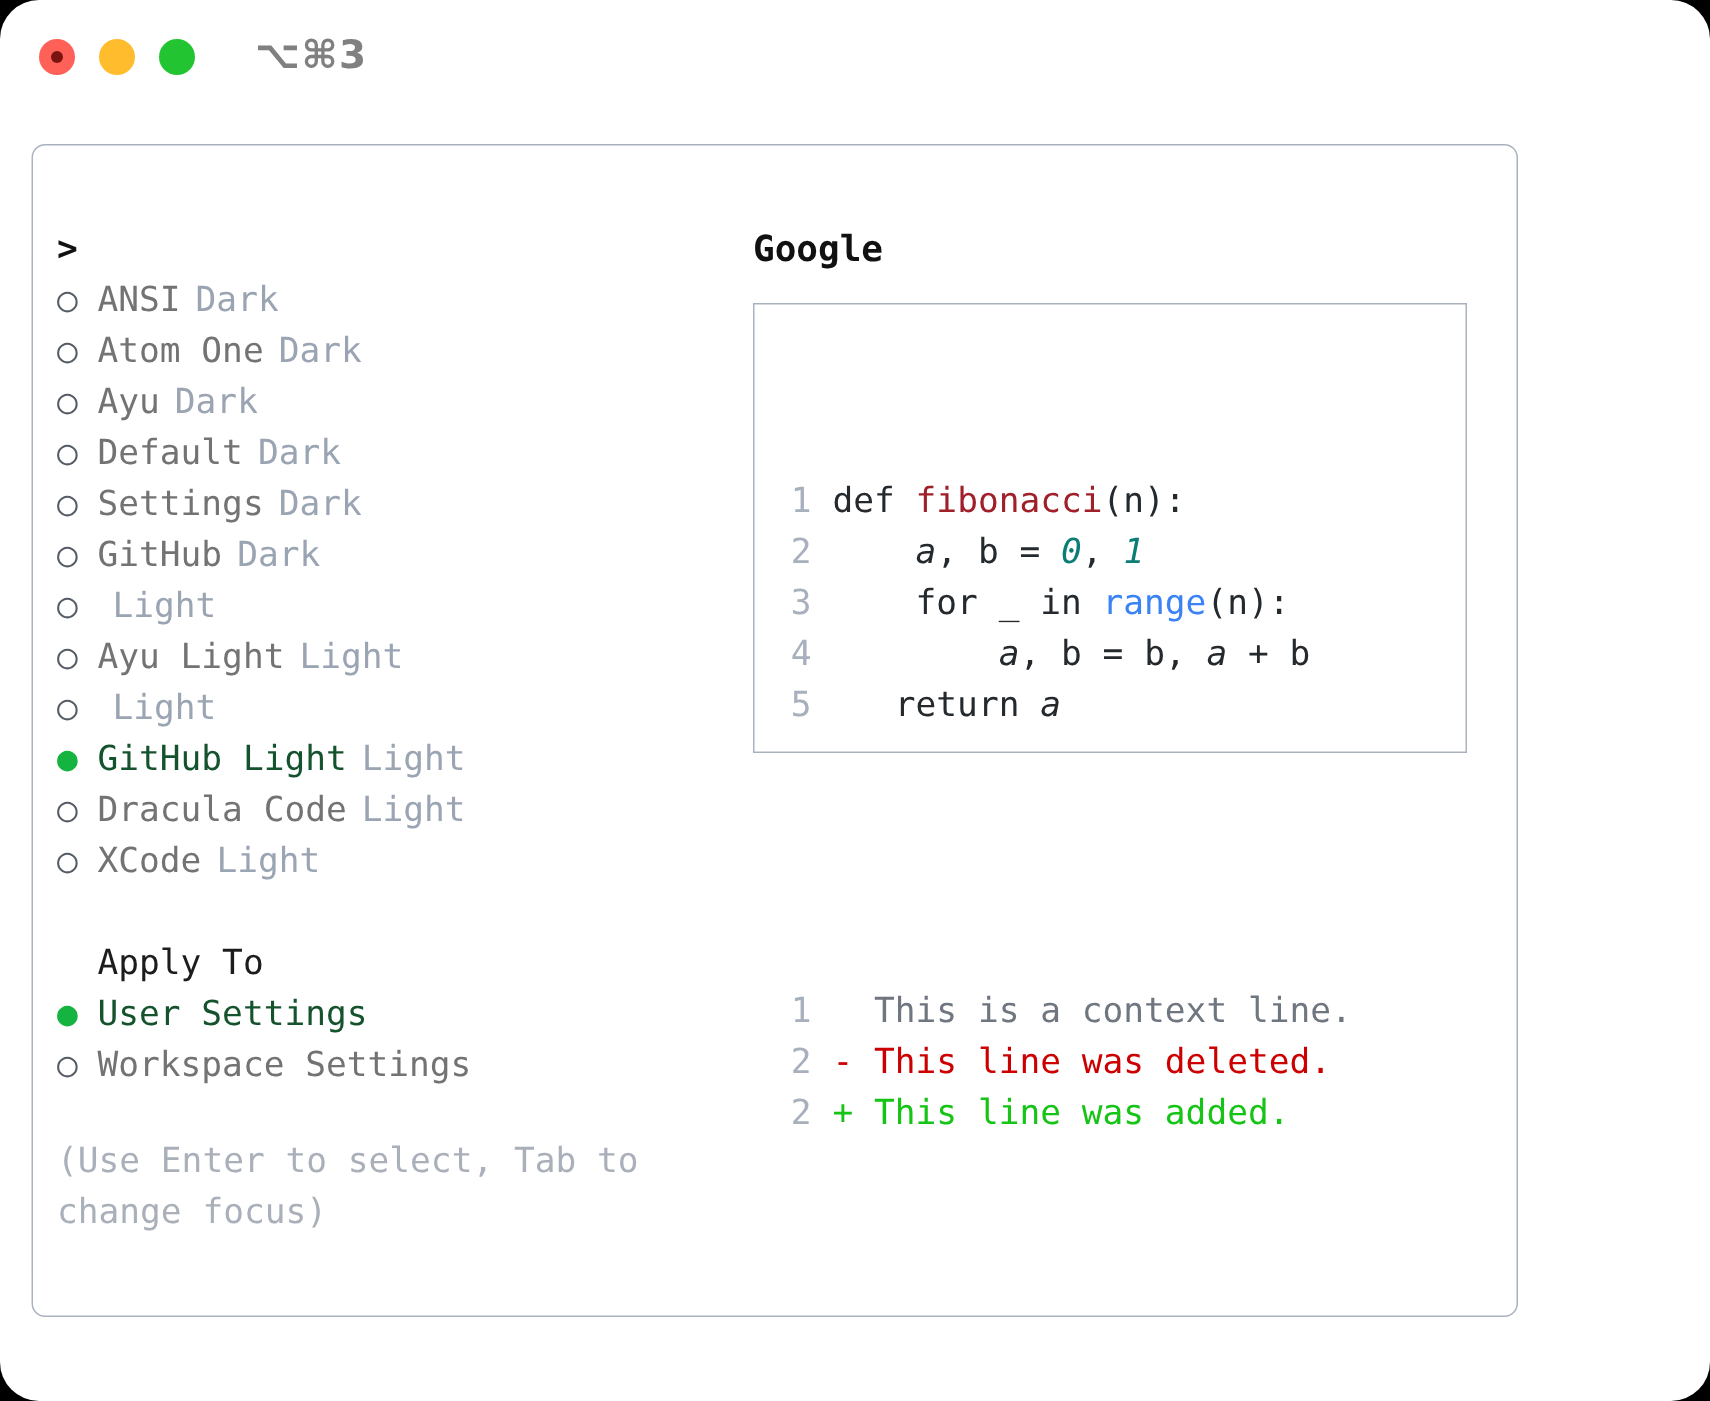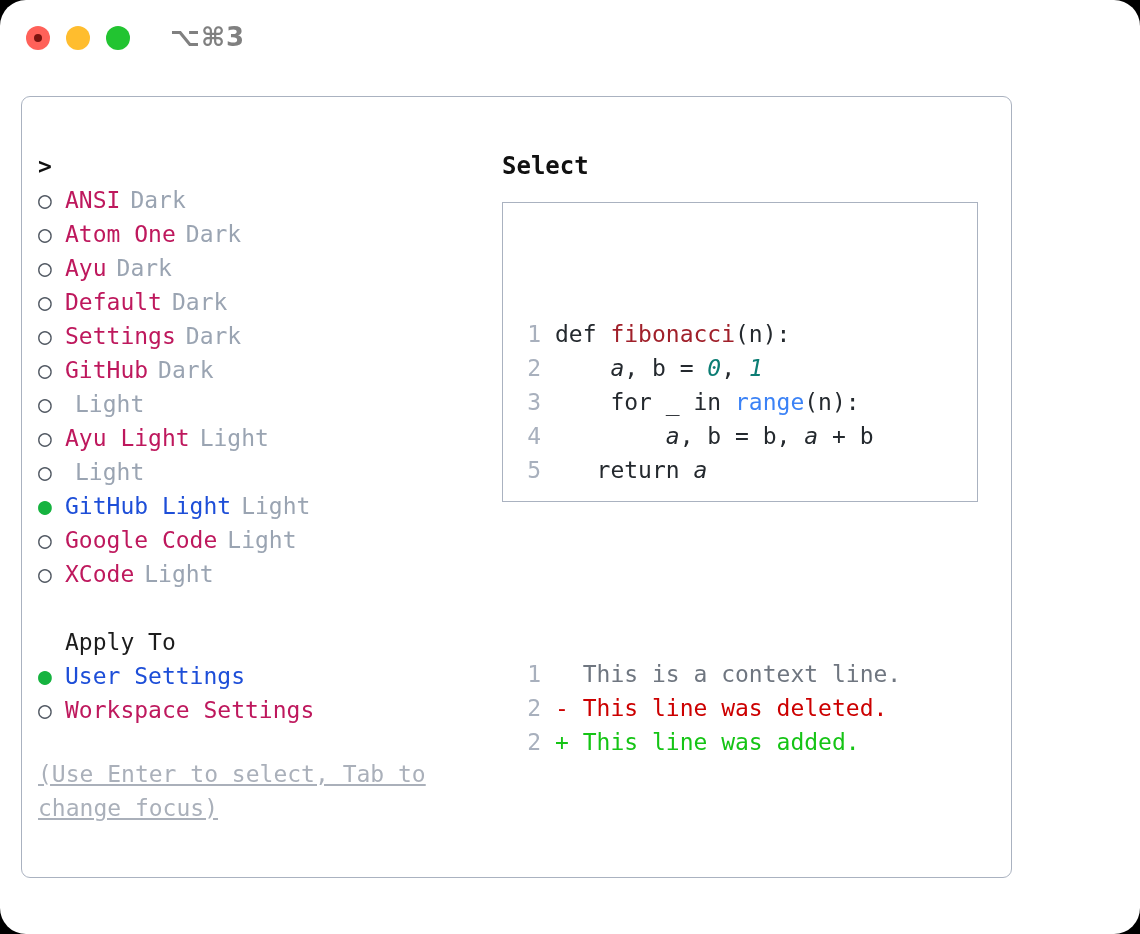--- a/index.html
+++ b/index.html
@@ -104,38 +104,37 @@
     font-size: 23px;
     color: #555c66;
   }
   .marker.dot-green { color: #15b33f; }
   .header-row {
     font-weight: bold;
     color: #111111;
     font-size: 24px;
   }
   .header-row .marker { color: #111111; font-weight: bold; }
-  .label { color: #be185d; }
-  .label.sel { color: #1d4ed8; }
+  .label { color: #737373; }
+  .label.sel { color: #14532d; }
   .badge {
     color: #9aa4b2;
     margin-left: 10px;
   }
   .spacer-sm { height: 34px; }
   .apply-head {
     color: #1c1c1c;
   }
   .hint {
     margin-top: 30px;
     font-size: 23px;
     line-height: 34px;
     color: #aab0ba;
     width: 410px;
     white-space: normal;
-    text-decoration: underline;
   }
   
   .right-col {
     position: absolute;
     left: 480px;
     top: 52px;
     width: 490px;
   }
   .preview-title {
     font-size: 24px;
@@ -206,40 +205,40 @@
             <div class="row"><span class="marker">○</span><span class="label">ANSI</span><span class="badge">Dark</span></div>
             <div class="row"><span class="marker">○</span><span class="label">Atom One</span><span class="badge">Dark</span></div>
             <div class="row"><span class="marker">○</span><span class="label">Ayu</span><span class="badge">Dark</span></div>
             <div class="row"><span class="marker">○</span><span class="label">Default</span><span class="badge">Dark</span></div>
             <div class="row"><span class="marker">○</span><span class="label">Settings</span><span class="badge">Dark</span></div>
             <div class="row"><span class="marker">○</span><span class="label">GitHub</span><span class="badge">Dark</span></div>
             <div class="row"><span class="marker">○</span><span class="badge">Light</span></div>
             <div class="row"><span class="marker">○</span><span class="label">Ayu Light</span><span class="badge">Light</span></div>
             <div class="row"><span class="marker">○</span><span class="badge">Light</span></div>
             <div class="row"><span class="marker dot-green">●</span><span class="label sel">GitHub Light</span><span class="badge">Light</span></div>
-            <div class="row"><span class="marker">○</span><span class="label">Google Code</span><span class="badge">Light</span></div>
+            <div class="row"><span class="marker">○</span><span class="label">Dracula Code</span><span class="badge">Light</span></div>
             <div class="row"><span class="marker">○</span><span class="label">XCode</span><span class="badge">Light</span></div>
           </div>
 
         <div class="spacer-sm"></div>
 
         <div class="row">
           <span class="marker"></span><span class="apply-head">Apply To</span>
         </div>
 
         <div id="apply-options">
             <div class="row"><span class="marker dot-green">●</span><span class="label sel">User Settings</span></div>
             <div class="row"><span class="marker">○</span><span class="label">Workspace Settings</span></div>
           </div>
 
         <div class="hint">(Use Enter to select, Tab to change focus)</div>
       </div>
 
       <div class="right-col">
-        <div class="preview-title">Select</div>
+        <div class="preview-title">Google</div>
 
         <div class="preview-box">
           <div class="code">
             <div id="code-lines"><div class="cline"><span class="lno">1</span><span><span class="tok-plain">def </span><span class="tok-fn">fibonacci</span><span class="tok-plain">(n):</span></span></div><div class="cline"><span class="lno">2</span><span><span class="tok-plain">    </span><span class="tok-var">a</span><span class="tok-plain">, </span><span class="tok-plain">b</span><span class="tok-plain"> = </span><span class="tok-num">0</span><span class="tok-plain">, </span><span class="tok-num">1</span></span></div><div class="cline"><span class="lno">3</span><span><span class="tok-plain">    for _ in </span><span class="tok-kwfn">range</span><span class="tok-plain">(n):</span></span></div><div class="cline"><span class="lno">4</span><span><span class="tok-plain">        </span><span class="tok-var">a</span><span class="tok-plain">, </span><span class="tok-plain">b</span><span class="tok-plain"> = </span><span class="tok-plain">b</span><span class="tok-plain">, </span><span class="tok-var">a</span><span class="tok-plain"> + </span><span class="tok-plain">b</span></span></div><div class="cline"><span class="lno">5</span><span><span class="tok-plain">   return </span><span class="tok-var">a</span></span></div></div>
             <div class="gap"></div>
             <div id="diff-lines"><div class="cline"><span class="lno">1</span><span class="diff-ctx"> </span><span class="diff-ctx"> This is a context line.</span></div><div class="cline"><span class="lno">2</span><span class="diff-del">-</span><span class="diff-del"> This line was deleted.</span></div><div class="cline"><span class="lno">2</span><span class="diff-add">+</span><span class="diff-add"> This line was added.</span></div></div>
           </div>
         </div>
       </div>
 

